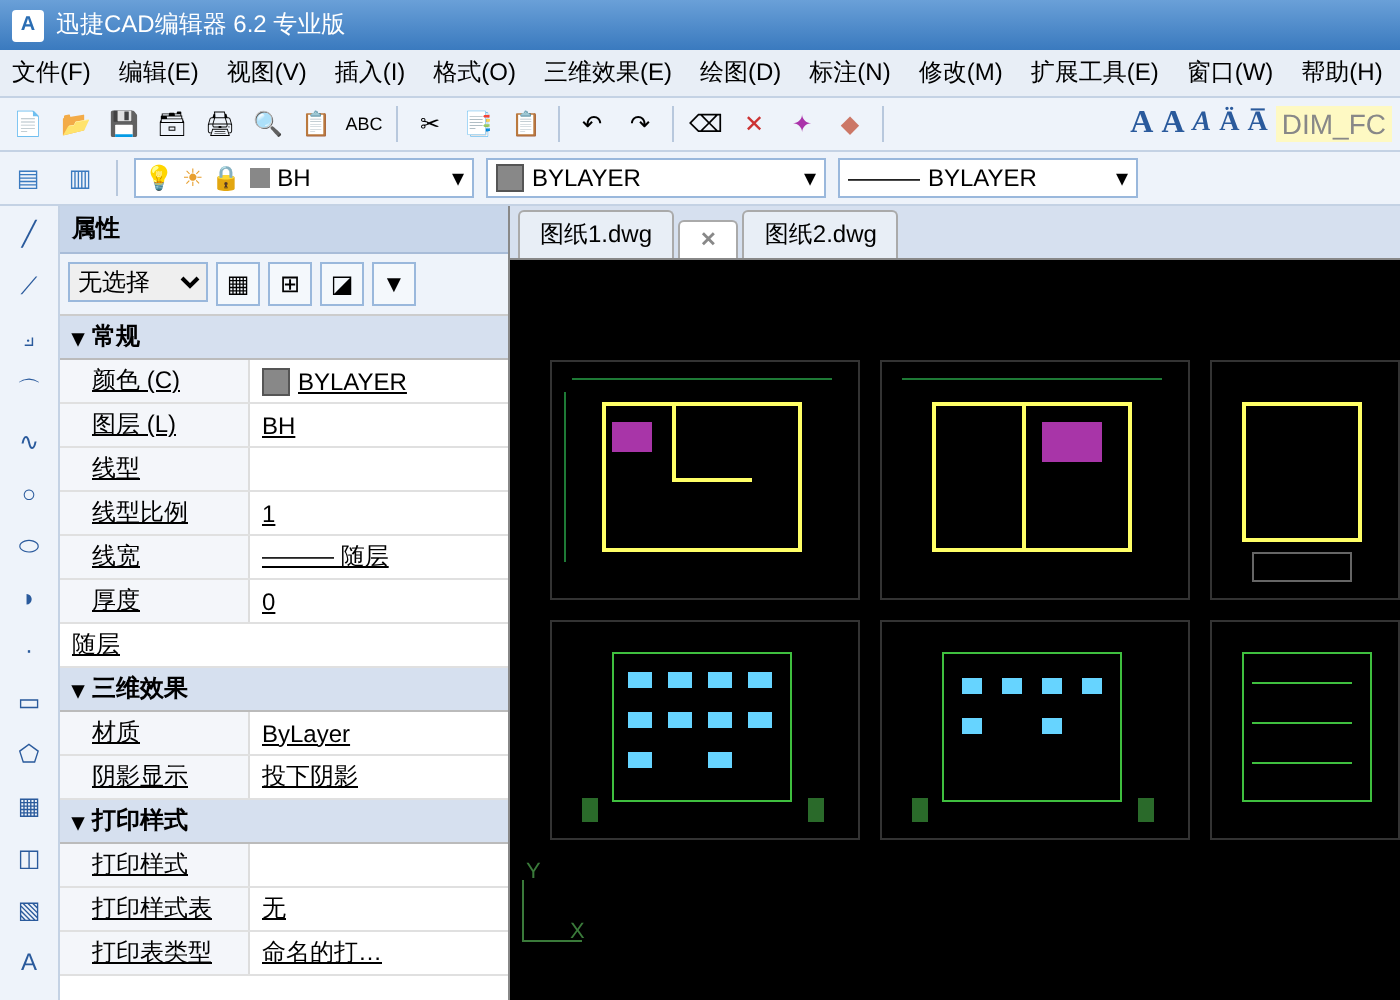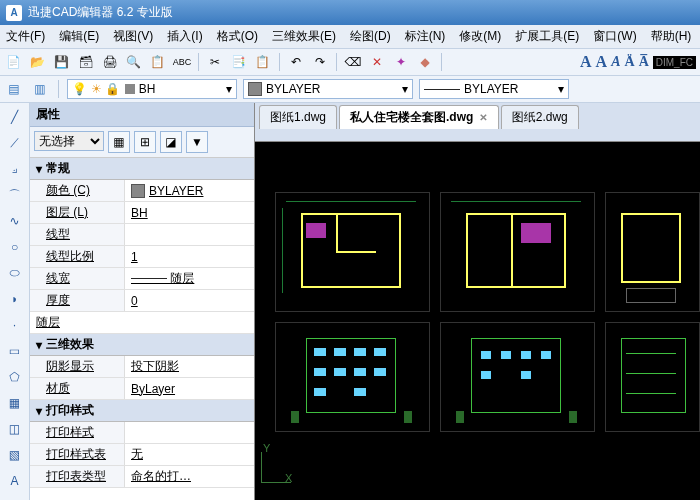--- a/index.html
+++ b/index.html
@@ -21,32 +21,32 @@
 .panel-title { background: #c8d6ea; padding: 3px 6px; font-weight: bold; border-bottom: 1px solid #a8bcd8; }
 .panel-tools { padding: 4px; display: flex; align-items: flex-start; gap: 4px; background: #eef3fa; }
 .panel-tools select { border: 1px solid #9ab8dc; height: 20px; font-size: 12px; }
 .pbtn { width: 22px; height: 22px; border: 1px solid #9ab8dc; background: #f4f8fc; display: flex; align-items: center; justify-content: center; cursor: pointer; }
 .propgrid { flex: 1; overflow: auto; background: #fff; border-top: 1px solid #ccc; }
 .propgroup { background: #d6e0ef; padding: 2px 6px; font-weight: bold; border-bottom: 1px solid #bbb; display: flex; align-items: center; gap: 4px; }
 .proprow { display: flex; border-bottom: 1px solid #e0e0e0; text-decoration: underline; }
 .proprow .k { width: 95px; padding: 2px 6px 2px 16px; background: #f4f6fa; border-right: 1px solid #ddd; }
 .proprow .v { flex: 1; padding: 2px 6px; display: flex; align-items: center; gap: 4px; }
 .canvas { flex: 1; display: flex; flex-direction: column; background: #000; position: relative; }
-.tabs { background: #d6e0ef; display: flex; align-items: flex-end; padding: 2px 4px 12px 4px; gap: 2px; border-bottom: 1px solid #888; }
+.tabs { background: #d6e0ef; display: flex; align-items: flex-end; padding: 2px 4px 0 4px; gap: 2px; border-bottom: 1px solid #888; }
 .tab { padding: 3px 10px; background: #e8eef6; border: 1px solid #aaa; border-bottom: none; border-radius: 3px 3px 0 0; cursor: pointer; display: flex; align-items: center; gap: 6px; }
 .tab.active { background: #fff; font-weight: bold; }
 .tab .x { color: #888; font-size: 10px; }
 .viewport { flex: 1; background: #000; position: relative; overflow: hidden; }
 .dwgcell { position: absolute; border: 1px solid #333; }
 .wall { position: absolute; background: #ffff66; }
 .dim { position: absolute; background: #1e7a36; }
 .bldg { position: absolute; border: 1px solid #3fbf3f; }
 .win { position: absolute; background: #66d4ff; }
 .axis { position: absolute; color: #3a7a3a; font-size: 11px; }
-.dimtext { position: absolute; right: 4px; top: 40%; color: #888; font-size: 10px; background: #000000; padding: 1px 3px; }
+.dimtext { position: absolute; right: 4px; top: 40%; color: #888; font-size: 14px; background: #fef9c3; padding: 1px 3px; }
 .aa { color: #2a5a9c; font-family: serif; font-weight: bold; }
 </style>
 </head>
 <body>
 
 <div class="titlebar">
   <div class="logo">A</div>
   <span>迅捷CAD编辑器 6.2 专业版</span>
 </div>
 
@@ -190,29 +190,29 @@
             <span>0</span>
           </div>
         </div>
         <div class="proprow">
           <div class="v">
             <span>随层</span>
           </div>
         </div>
         <div class="propgroup"><span>▾</span>三维效果</div>
         <div class="proprow">
+          <div class="k">材质</div>
+          <div class="v">
+            <span>ByLayer</span>
+          </div>
+        </div>
+        <div class="proprow">
           <div class="k">阴影显示</div>
           <div class="v">
             <span>投下阴影</span>
-          </div>
-        </div>
-        <div class="proprow">
-          <div class="k">材质</div>
-          <div class="v">
-            <span>ByLayer</span>
           </div>
         </div>
         <div class="propgroup"><span>▾</span>打印样式</div>
         <div class="proprow">
           <div class="k">打印样式</div>
         </div>
         <div class="proprow">
           <div class="k">打印样式表</div>
           <div class="v">
             <span>无</span>
@@ -226,21 +226,20 @@
         </div>
       </div>
   </div>
 
   <div class="canvas">
     <div class="tabs">
       <div class="tab">
           <span>图纸1.dwg</span>
         </div>
       <div class="tab active">
-          <span>私人住宅楼全套图.dwg</span>
           <span class="x">✕</span>
         </div>
       <div class="tab">
           <span>图纸2.dwg</span>
         </div>
     </div>
     <div class="viewport">
 
       <div class="dwgcell" style="left:20px;top:50px;width:155px;height:120px">
         <div class="dim" style="left:10px;top:8px;width:130px;height:1px"></div>

